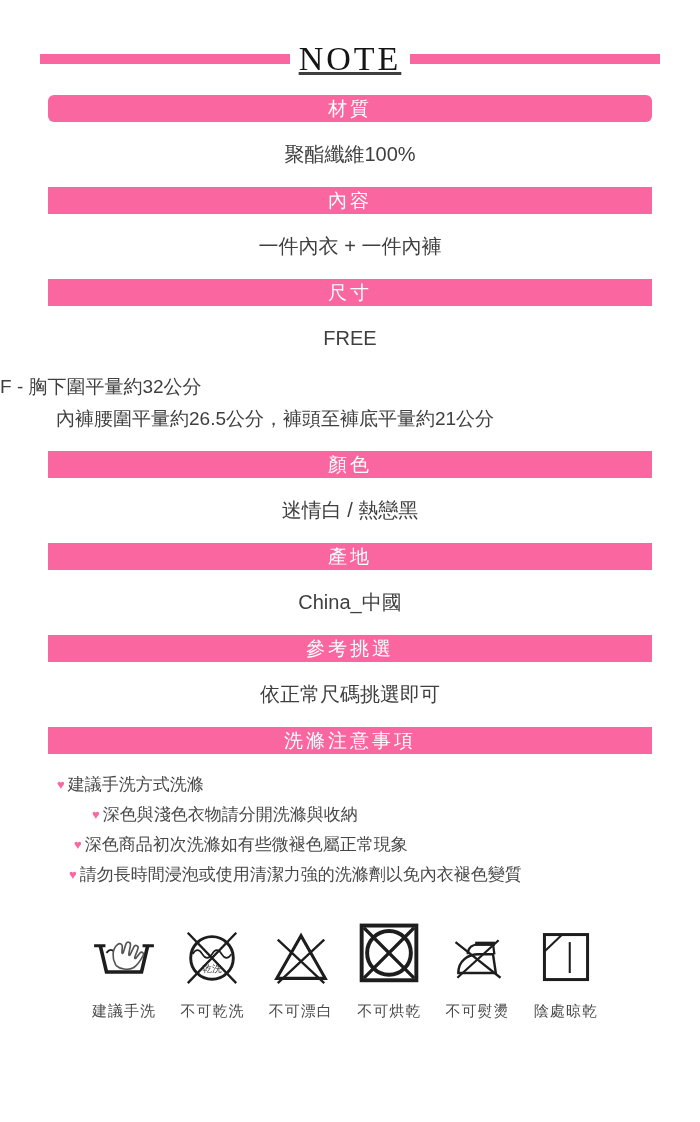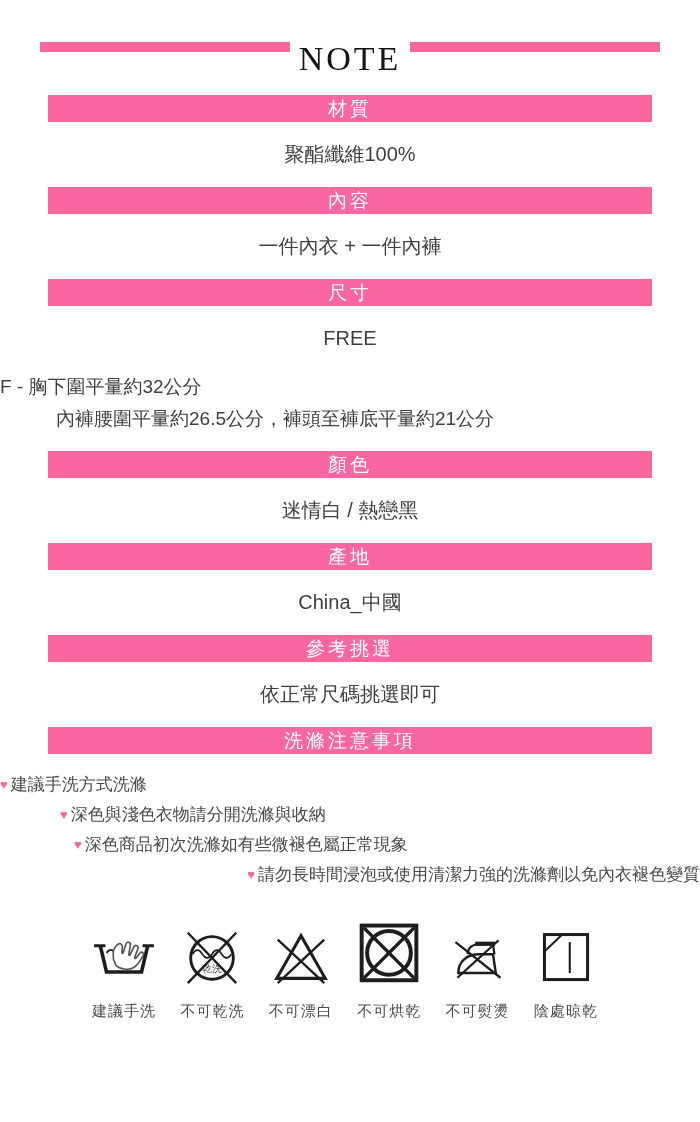--- a/index.html
+++ b/index.html
@@ -3,50 +3,50 @@
 <meta charset="utf-8">
 <style>
   :root { --accent:#fa66a0; --text:#3f3f3f; --stroke:#1d1d1d; }
   html,body { margin:0; padding:0; }
   body {
     width:700px; height:1122px; background:#ffffff;
     font-family:"Liberation Sans", sans-serif;
     color:var(--text); overflow:hidden; position:relative;
   }
   
-  .note-header { display:flex; align-items:flex-start; margin:42px 40px 0 40px; gap:9px; }
+  .note-header { display:flex; align-items:center; margin:42px 40px 0 40px; gap:9px;text-decoration:underline; }
   .rule { flex:1; height:10px; background:var(--accent); }
   .note-title {
     font-family:"Liberation Serif", serif; font-weight:400;
     font-size:34px; line-height:34px; letter-spacing:3px; color:#151515; margin:0;
   }
   
   .bar {
     width:604px; height:27px; margin:0 auto; background:var(--accent);
     color:#ffffff; font-size:19px; line-height:27px; text-align:center;
     letter-spacing:3px;
   }
-  .bar.first { margin-top:19px; }
+  .bar.first { margin-top:19px;border-radius:6px; }
   
   .value {
     text-align:center; font-size:20px; line-height:21px; color:var(--text);
     margin:22px 0;
   }
   
   .measure { margin:16px 0; font-size:19px; color:var(--text); }
   .measure p { margin:0; line-height:32px; }
   .measure .m1 { }
   .measure .m2 { padding-left:56px; }
   
   .notes { list-style:none; margin:16px 0 0 0; padding:0; font-size:17px; color:#484848; }
   .notes li { line-height:30px; }
-  .notes li:nth-child(1) { }
-  .notes li:nth-child(2) { padding-left:60px; }
+  .notes li:nth-child(1) { padding-left:57px; }
+  .notes li:nth-child(2) { padding-left:92px; }
   .notes li:nth-child(3) { padding-left:74px; }
-  .notes li:nth-child(4) { padding-left:69px;text-align:right; }
+  .notes li:nth-child(4) { padding-left:69px; }
   .heart { color:var(--accent); font-size:13px; margin-right:3px; vertical-align:1px; }
   
   .icons-row {
     display:flex; justify-content:space-between; align-items:flex-end;
     margin:28px 90px 0 80px;
   }
   .icons-row figure {
     margin:0; width:88px; display:flex; flex-direction:column;
     align-items:center; gap:12px;
   }

